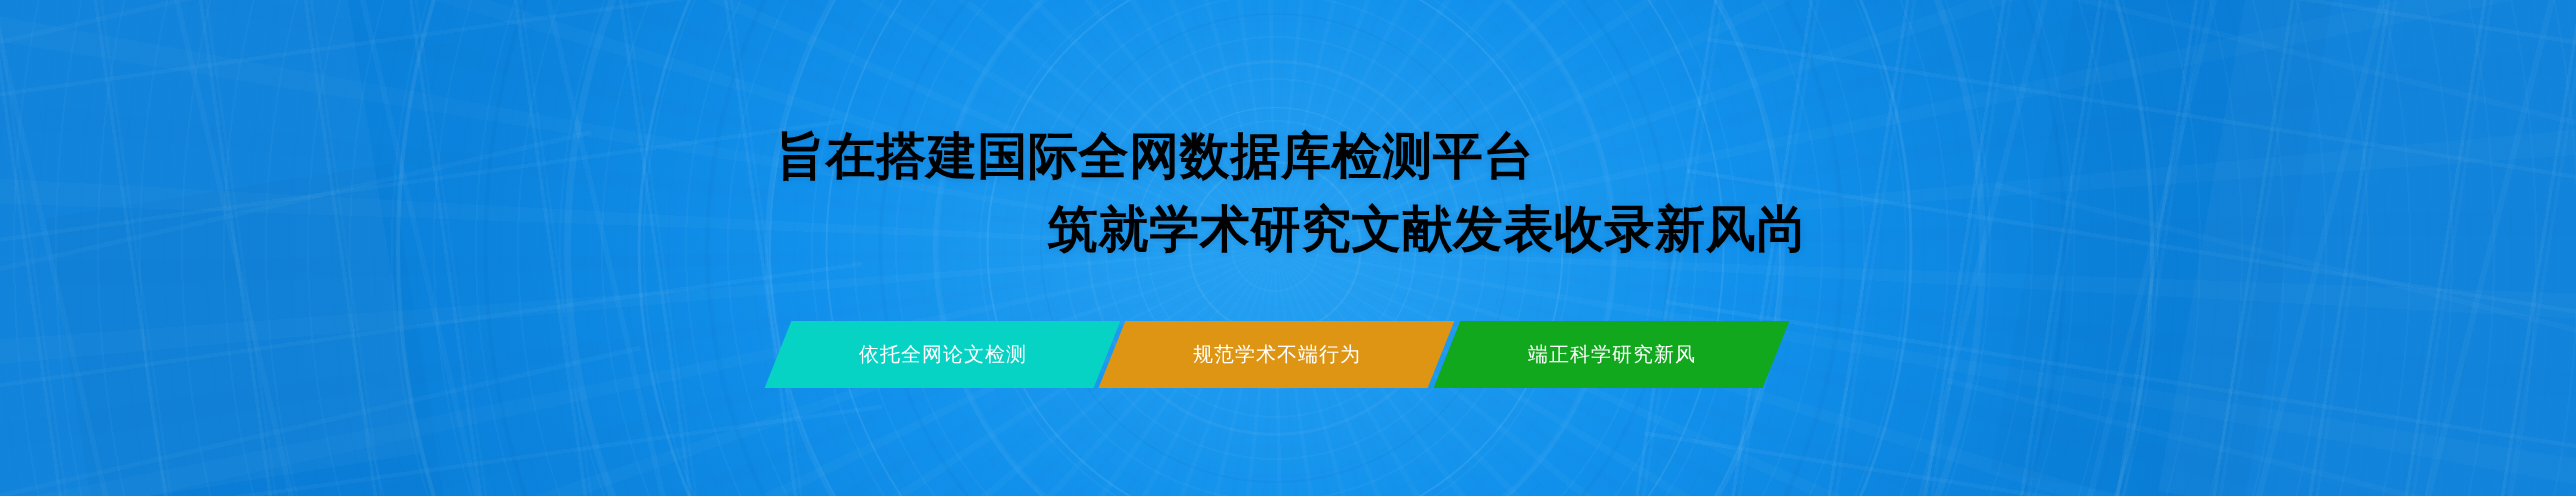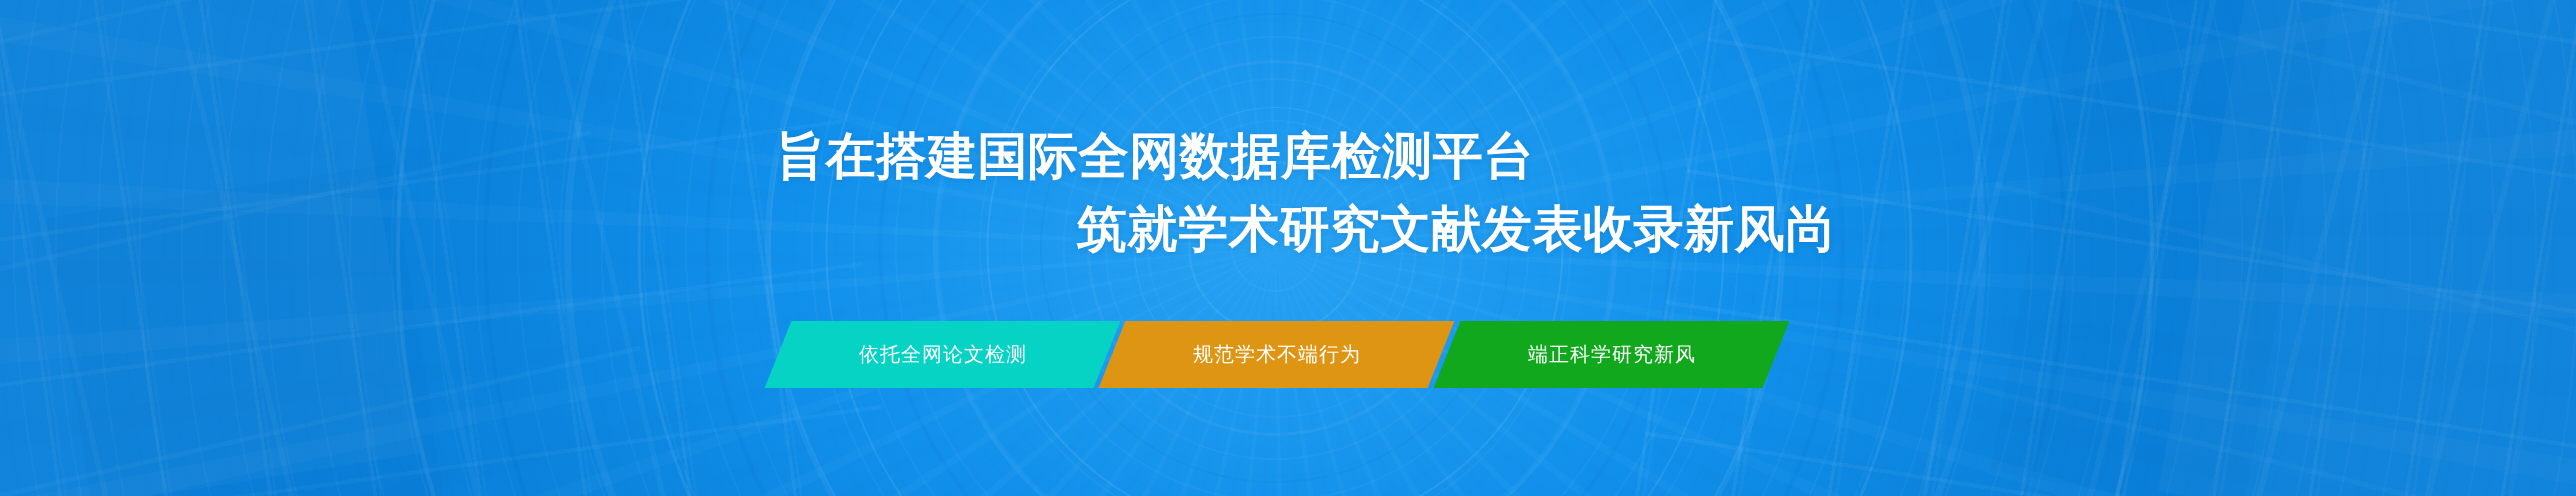--- a/index.html
+++ b/index.html
@@ -121,28 +121,28 @@
     position:absolute; inset:0;
     background:radial-gradient(ellipse 839px 510px at 1275px 248px,
       rgba(255,255,255,.07) 0%, rgba(255,255,255,0) 58%, rgba(2,88,160,.13) 100%);
   }
 
   
   .content{position:absolute; inset:0;}
 
   .headline{
     position:absolute;
-    color:#ffffff;
+    color:#000000;
     font-weight:bold;
     white-space:nowrap;
     letter-spacing:.012em;
     text-shadow:0 1.3px 6.7px rgba(0,60,120,.18);
   }
   .headline-1{ left:775px; top:131px; font-size:50px; line-height:1; }
-  .headline-2{ left:1077px; top:204px; font-size:50px; line-height:1; }
+  .headline-2{ left:1048px; top:204px; font-size:50px; line-height:1; }
 
   .tags{
     position:absolute;
     left:778px; top:321px;
     height:67px;
     display:flex;
     align-items:stretch;
   }
   .tag{
     height:67px;

